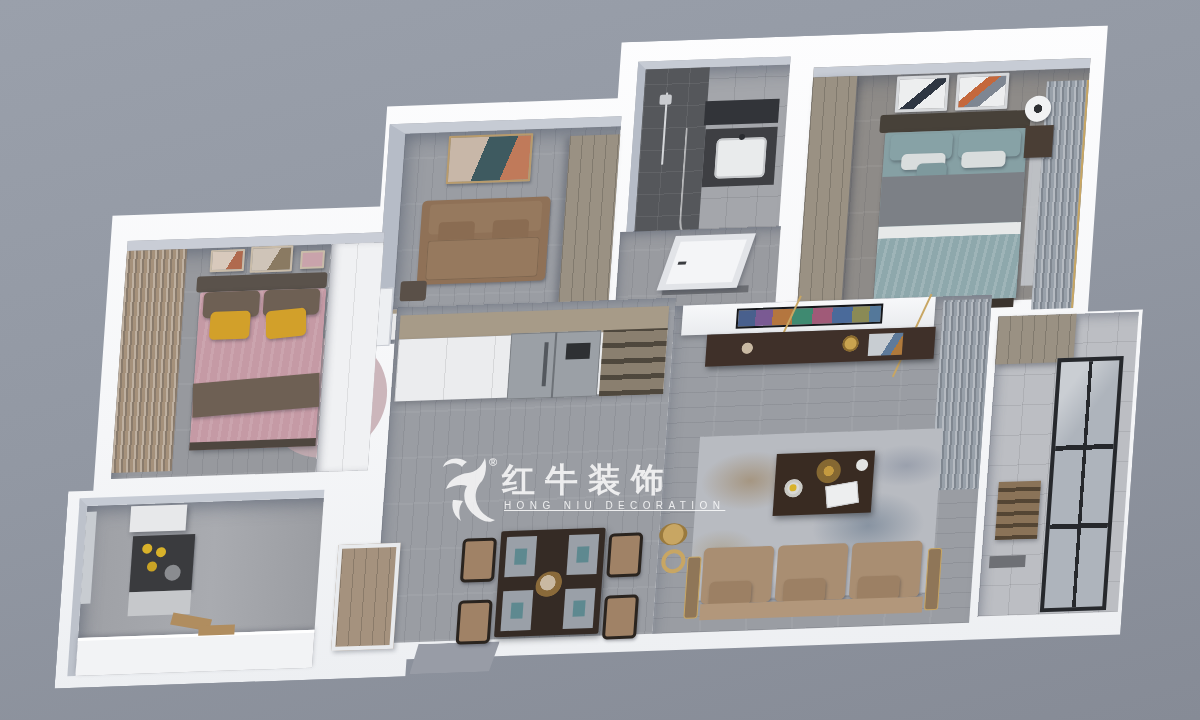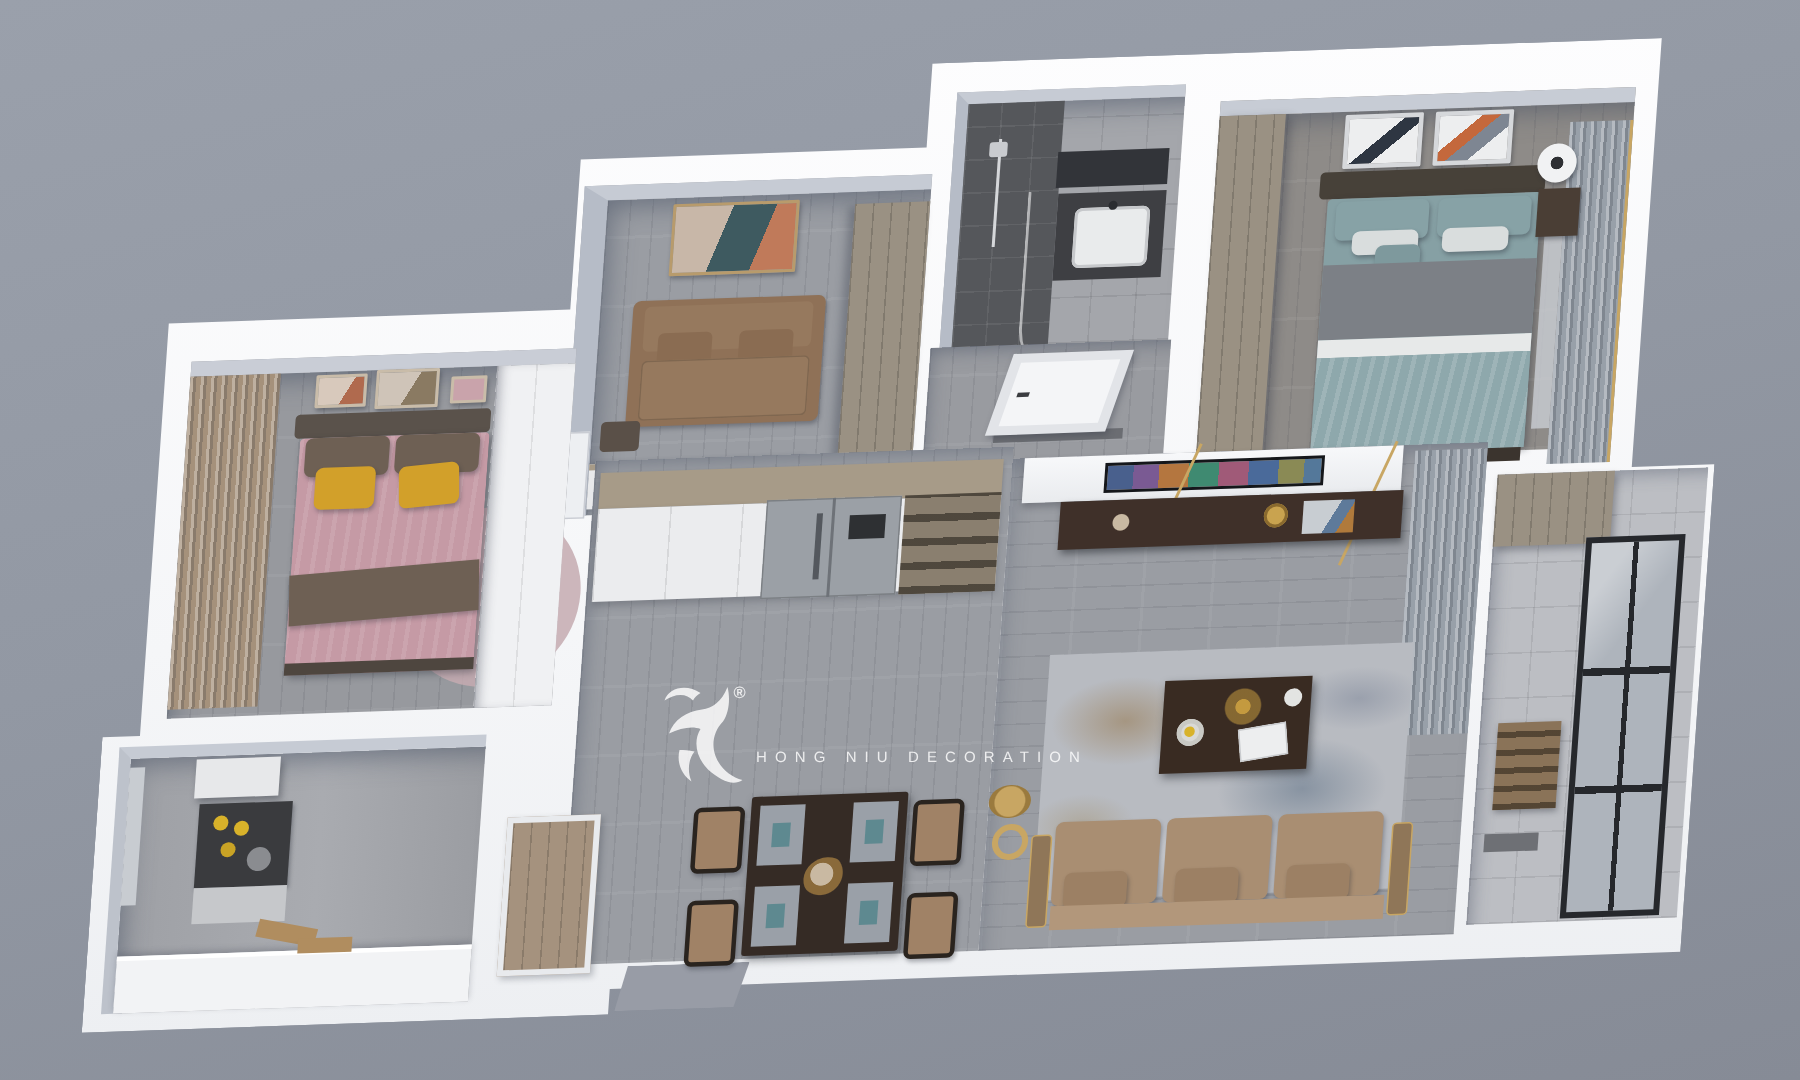--- a/index.html
+++ b/index.html
@@ -207,15 +207,16 @@
   <div class="wm" style="left:441px;top:456px;width:58px;height:70px;">
     <svg width="58" height="70" viewBox="0 0 58 70">
       <g fill="rgba(255,255,255,0.82)">
         <path d="M26 6 C17 0 5 2 2 11 C9 6 17 6 21 11 C22 9 24 7 26 6 Z"></path>
         <path d="M44 2 C40 12 34 16 27 17 C17 18 8 24 5 33 C13 29 21 28 26 30 C21 38 23 49 31 57 C40 65 48 68 54 64 C46 62 39 56 36 48 C33 40 35 31 41 25 C45 19 46 10 44 2 Z"></path>
         <path d="M12 44 C10 52 13 60 20 65 C17 58 18 50 22 45 C18 44 15 44 12 44 Z"></path>
       </g>
     </svg>
   </div>
   <div class="wm wm-r" style="left:489px;top:456px;">®</div>
-  <div class="wm wm-en" style="left:504px;top:500px;">HONG NIU DECORATION</div>
+  <div class="wm wm-cn" style="left:502px;top:458px;">红牛装饰</div>
+  <div class="wm wm-en" style="left:504px;top:500px;text-decoration:underline;">HONG NIU DECORATION</div>
 
 </div>
 
 </body></html>

